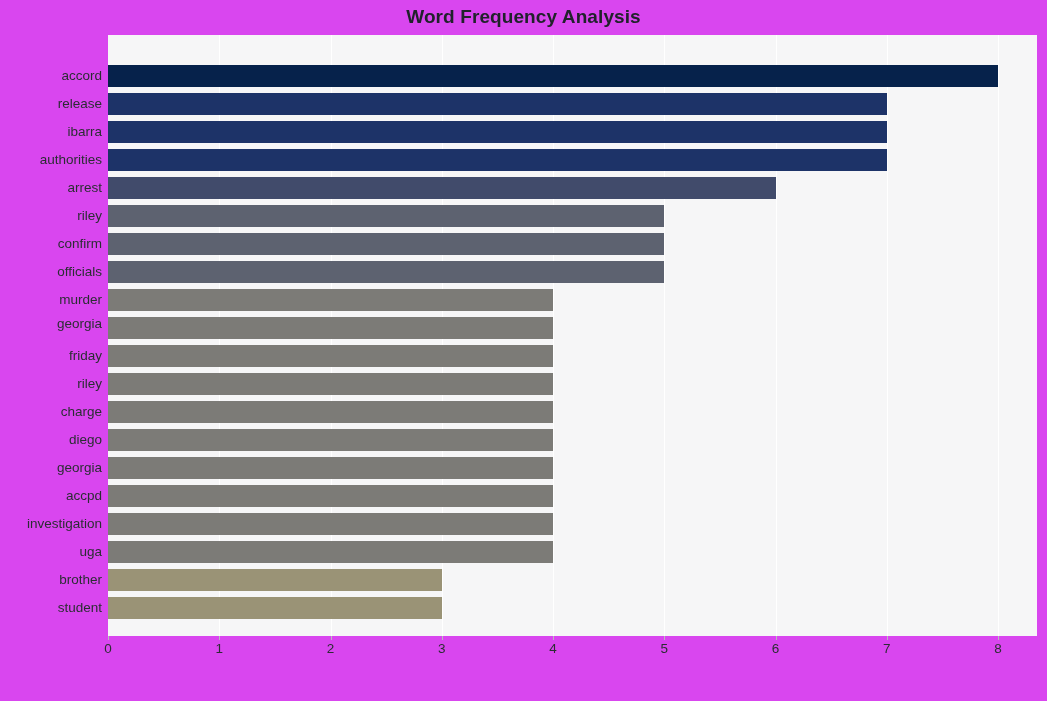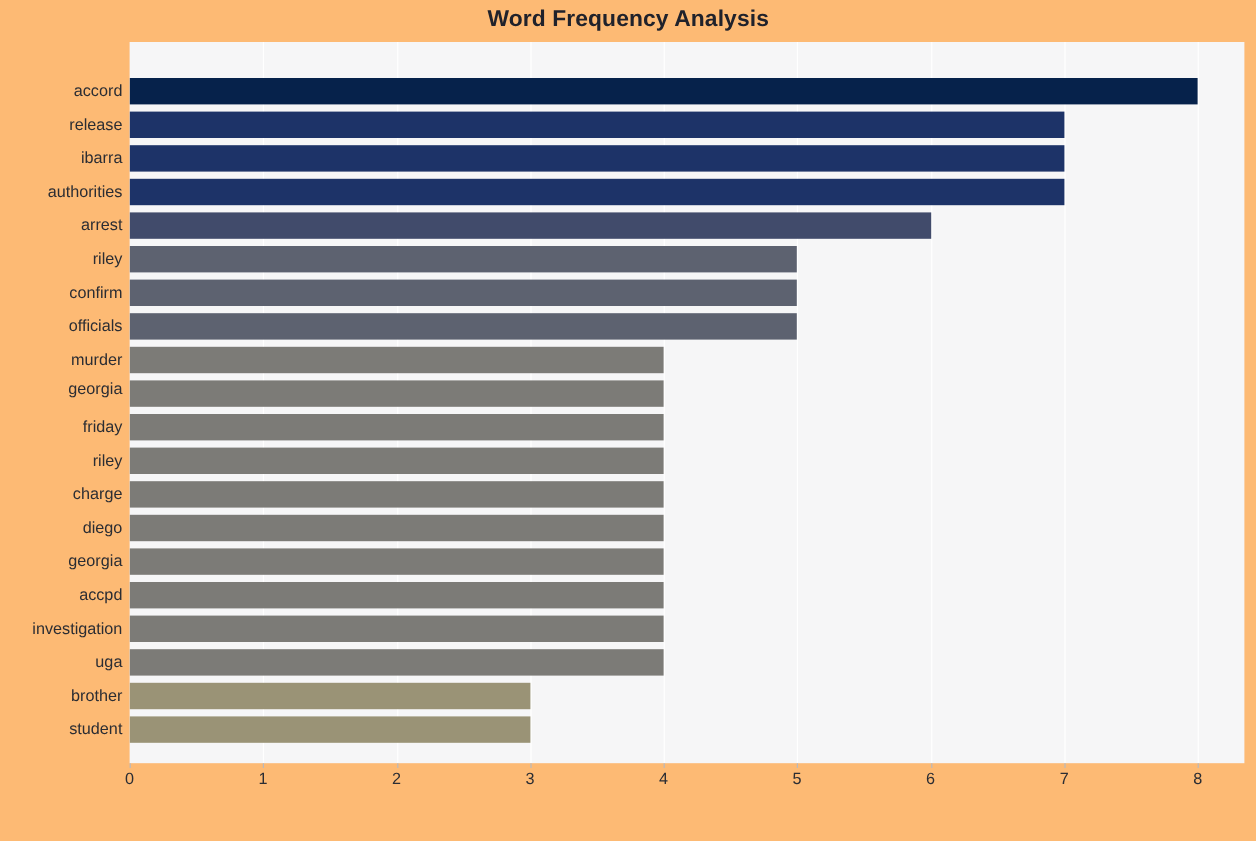--- a/index.html
+++ b/index.html
@@ -11,21 +11,21 @@
     height: 701px;
     background: #ffffff;
     font-family: "Liberation Sans", sans-serif;
     overflow: hidden;
   }
 
   #figure {
     position: relative;
     width: 1047px;
     height: 701px;
-    background: #fdba74;
+    background: #d946ef;
   }
 
   
   #chart-title {
     position: absolute;
     left: 0;
     top: 6px;
     width: 1047px;
     text-align: center;
     font-size: 19px;

